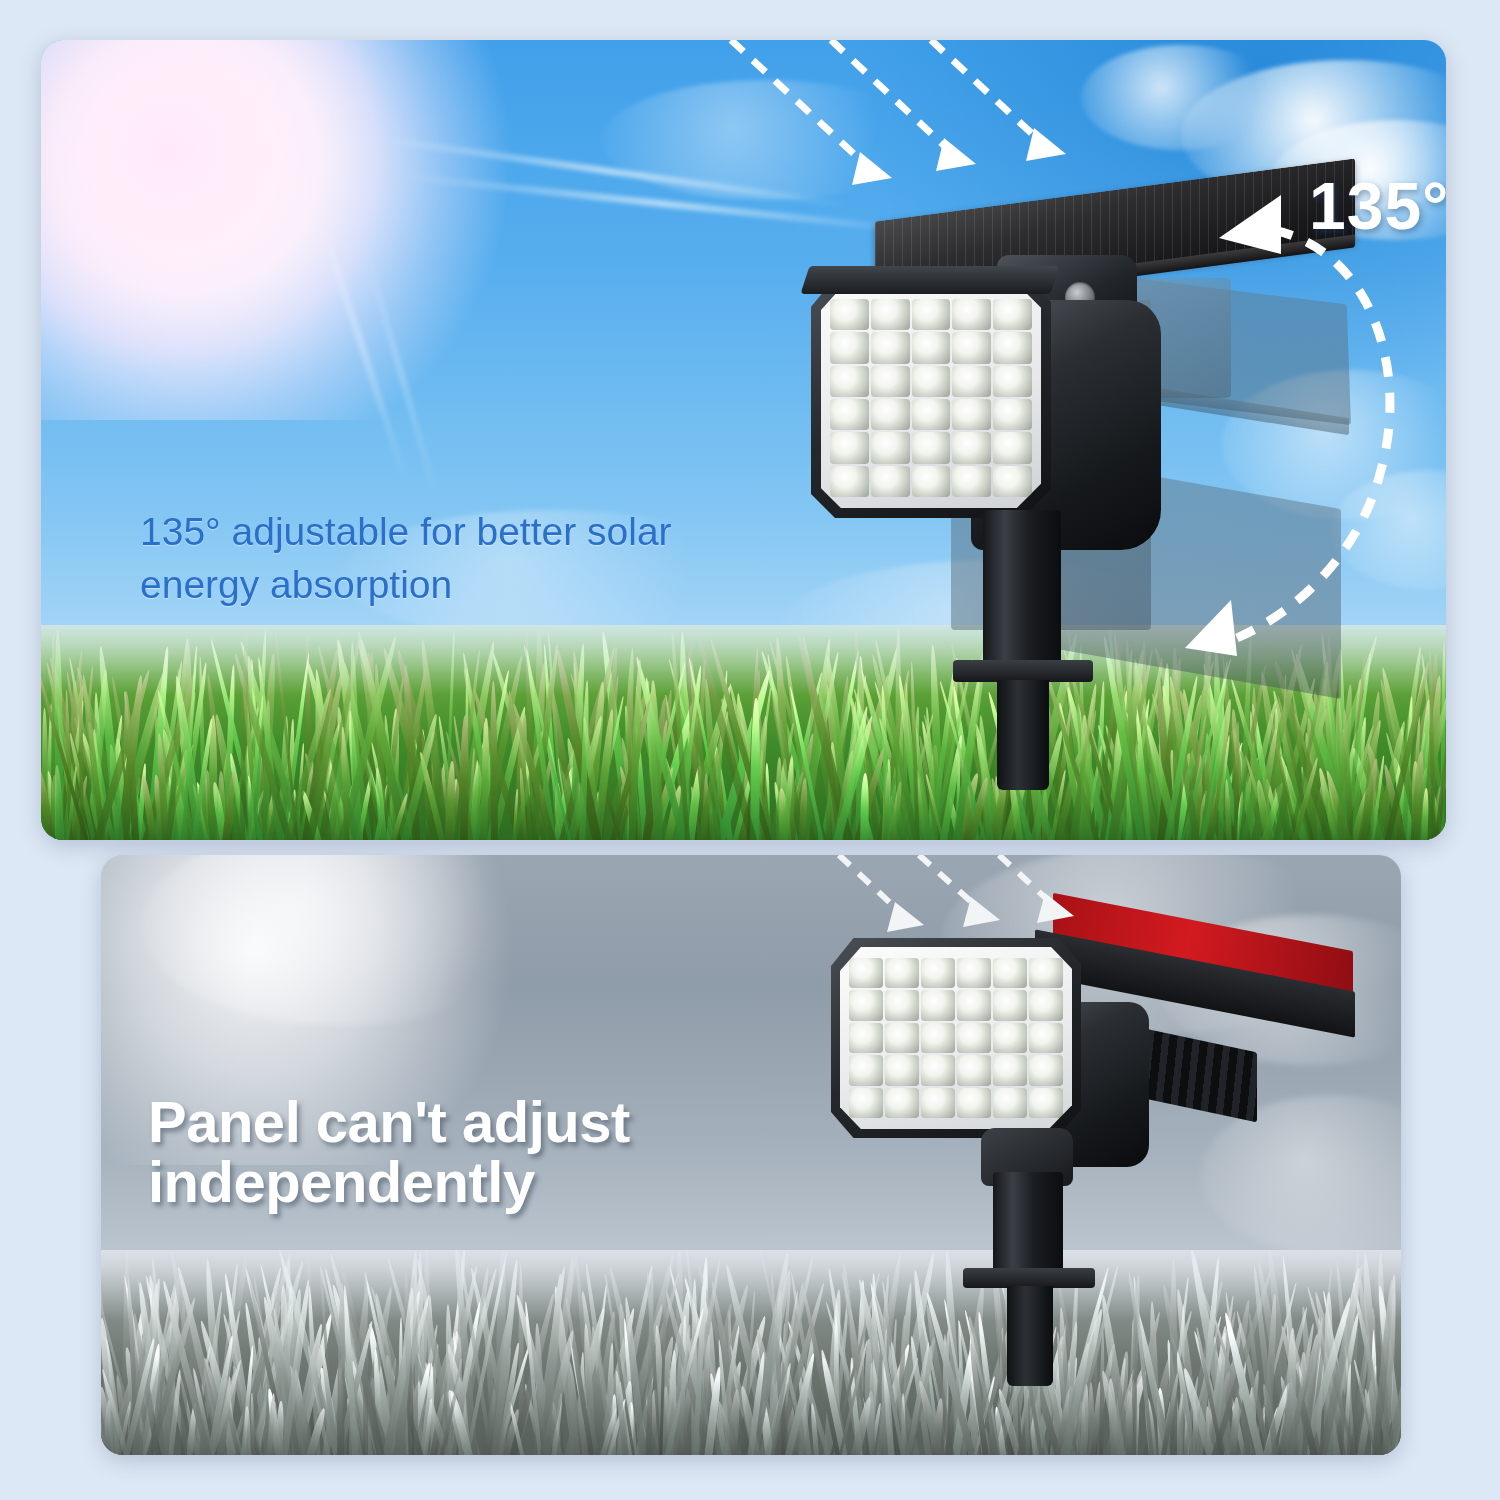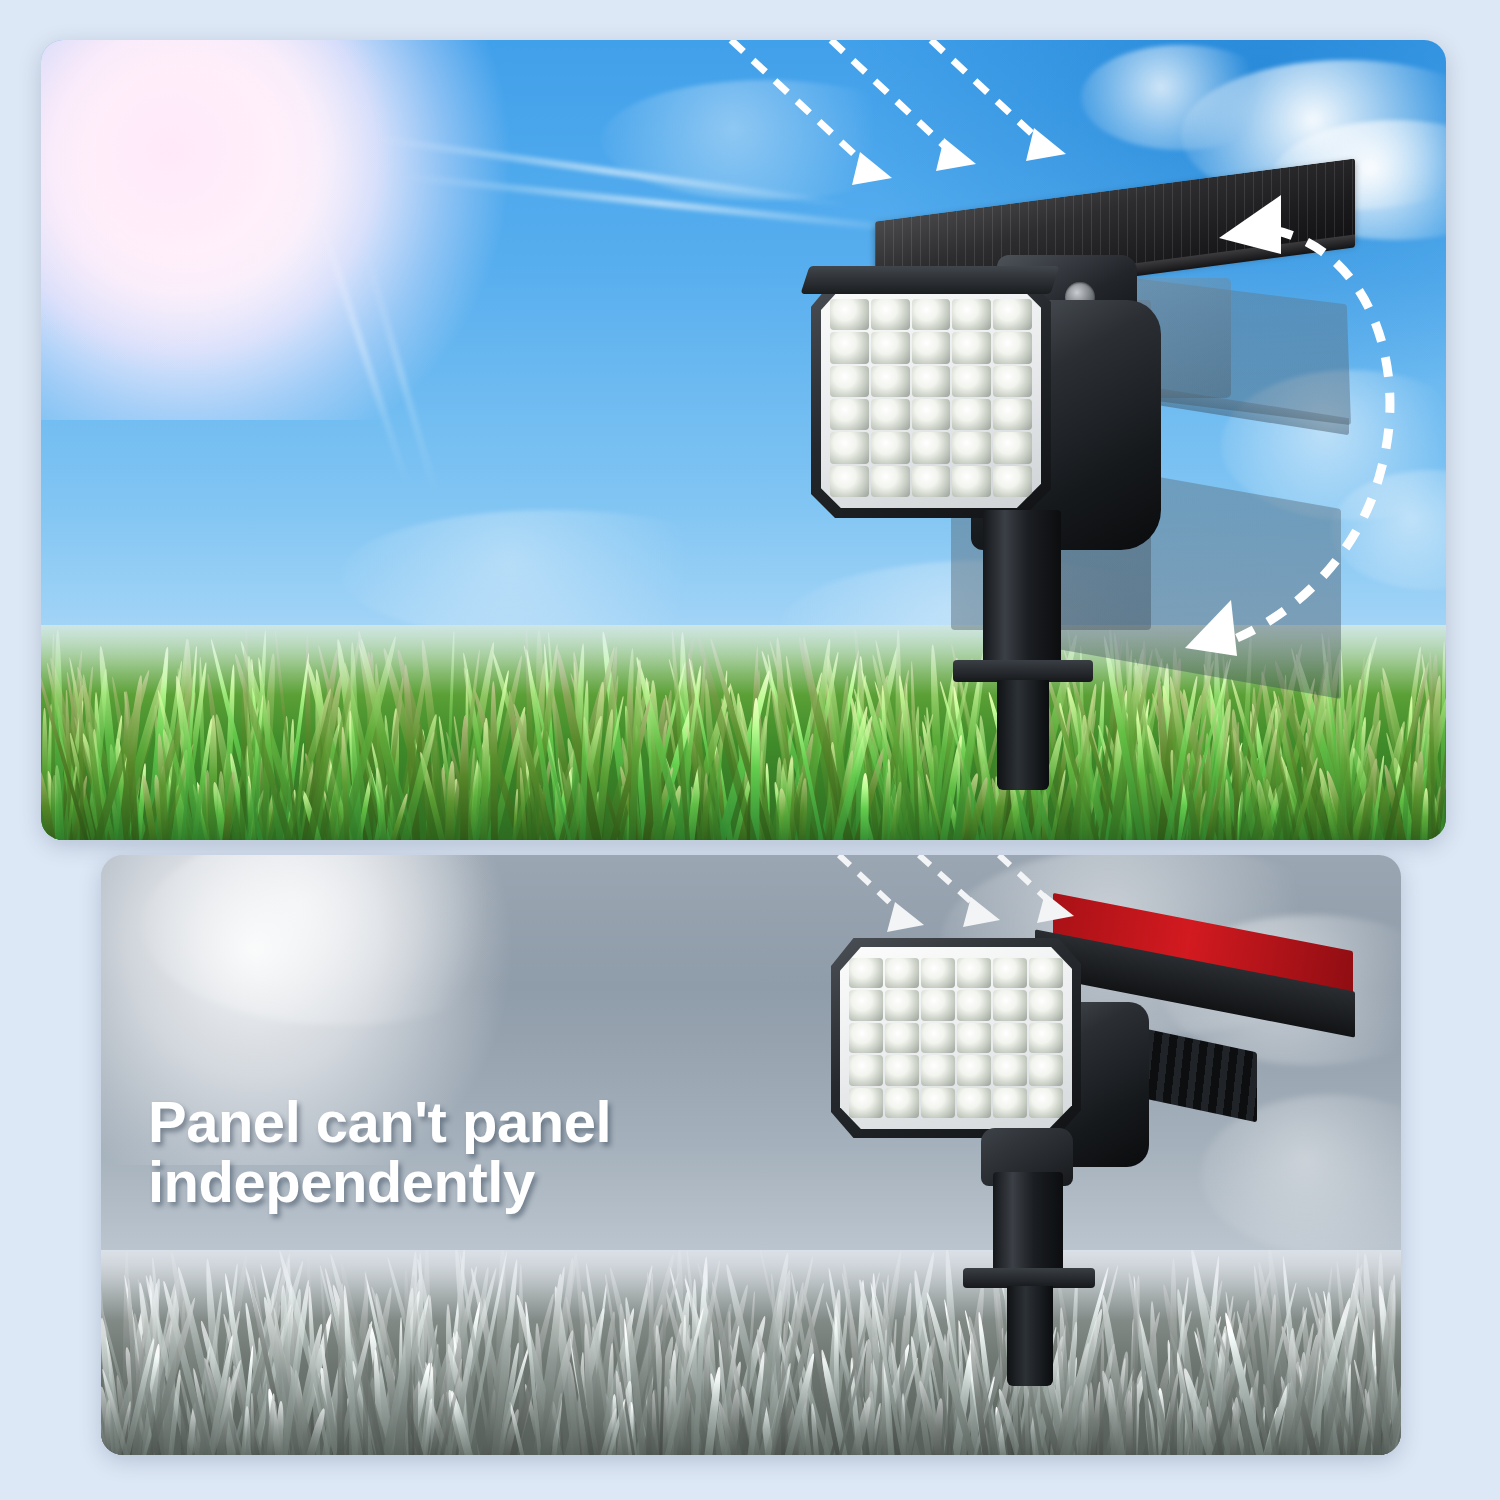--- a/index.html
+++ b/index.html
@@ -1016,20 +1016,23 @@
         <polygon points="819,112 851,138 811,145"></polygon>
         <polygon points="903,98 935,124 895,131"></polygon>
         <polygon points="993,88 1025,114 985,121"></polygon>
       </g>
 
       <path d="M 1232 190 C 1330 210, 1368 330, 1340 430 C 1320 510, 1260 570, 1196 598" stroke="#ffffff" stroke-width="9" stroke-dasharray="20 16" fill="none"></path>
       <polygon points="1240,155 1178,198 1240,214" fill="#ffffff"></polygon>
       <polygon points="1190,560 1144,608 1196,616" fill="#ffffff"></polygon>
     </svg>
 
+    <div id="sub-headline">135° adjustable for better solar
+energy absorption</div>
+    <div class="angle-label">135°</div>
   </div>
 
   <div class="card" id="card-bottom">
 
     <div class="sky-gray"></div>
     <div class="gcloud gc3"></div>
     <div class="gcloud gc1"></div>
     <div class="gcloud gc2"></div>
     <div class="gcloud gc4"></div>
     <div class="gsun"></div>
@@ -1749,17 +1752,17 @@
         <line x1="818" y1="0" x2="876" y2="52"></line>
         <line x1="898" y1="0" x2="950" y2="48"></line>
       </g>
       <g fill="#f2f4f6">
         <polygon points="794,47 823,70 786,77"></polygon>
         <polygon points="870,42 899,65 862,72"></polygon>
         <polygon points="944,38 973,61 936,68"></polygon>
       </g>
     </svg>
 
-    <div class="headline" id="bottom-headline-inner" style="left:47px;top:237px;font-size:58px;width:700px;">Panel can't panel
+    <div class="headline" id="bottom-headline-inner" style="left:47px;top:237px;font-size:58px;width:700px;">Panel can't adjust
 independently</div>
   </div>
 
 </div>
 
 </body></html>

